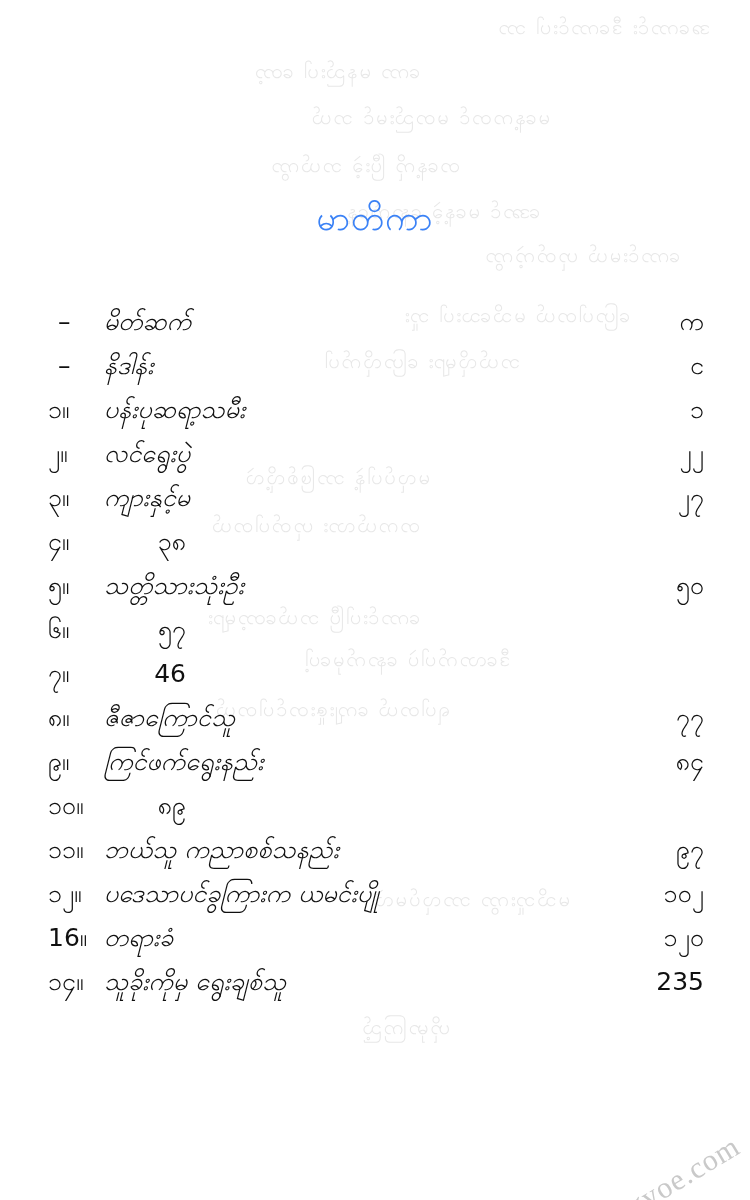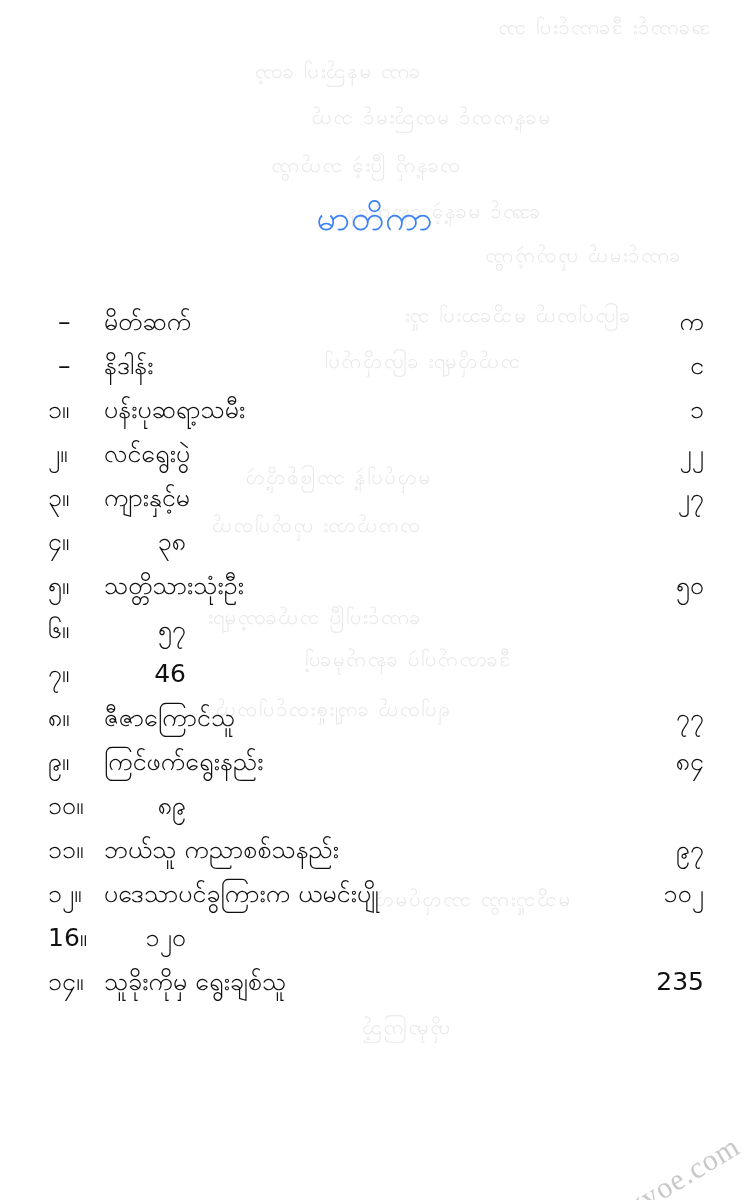--- a/index.html
+++ b/index.html
@@ -79,20 +79,21 @@
     text-align: left;
     padding-left: 18px;
     box-sizing: border-box;
     font-size: 25px;
   }
 
   .toc-label {
     flex: 1 1 auto;
     text-align: left;
     padding-left: 2px;
+    font-style: italic;
   }
 
   .toc-page {
     flex: 0 0 90px;
     text-align: right;
     padding-right: 6px;
     box-sizing: border-box;
   }
 
   .watermark {
@@ -195,20 +196,21 @@
         <span class="toc-label">ဘယ်သူ ကညာစစ်သနည်း</span>
         <span class="toc-page">၉၇</span>
       </li>
       <li class="toc-row">
         <span class="toc-num">၁၂။</span>
         <span class="toc-label">ပဒေသာပင်ခွကြားက ယမင်းပျို</span>
         <span class="toc-page">၁၀၂</span>
       </li>
       <li class="toc-row">
         <span class="toc-num">16။</span>
+        <span class="toc-label">တရားခံ</span>
         <span class="toc-page">၁၂၀</span>
       </li>
       <li class="toc-row">
         <span class="toc-num">၁၄။</span>
         <span class="toc-label">သူခိုးကိုမှ ရွေးချစ်သူ</span>
         <span class="toc-page">235</span>
       </li>
     </ul>
 
   <div class="watermark">mgyoe.com</div>

